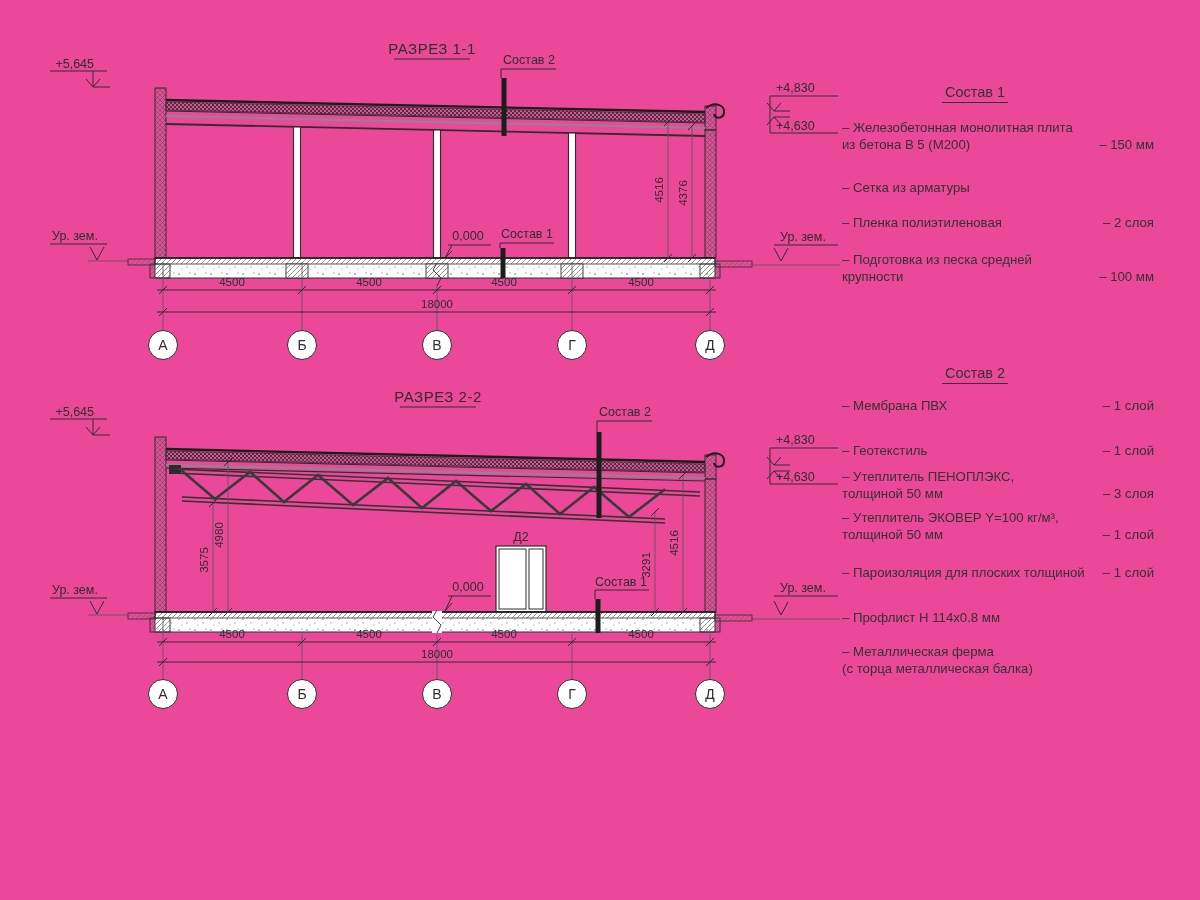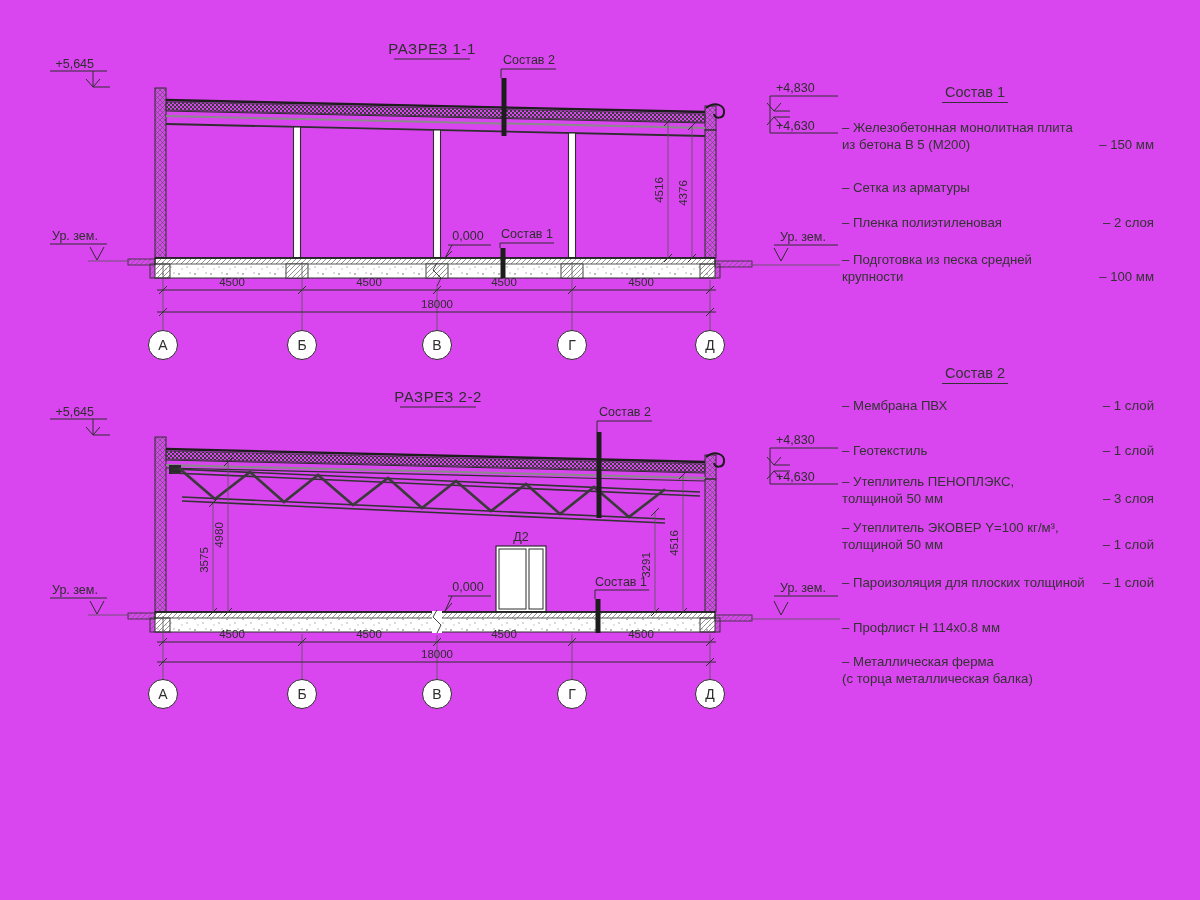--- a/index.html
+++ b/index.html
@@ -1,16 +1,16 @@
 <!DOCTYPE html>
 <html><head>
 <meta charset="utf-8">
 <style>
   html,body{margin:0;padding:0;background:#fff;}
-  .sheet{position:relative;width:1200px;height:900px;background:#d946ef;overflow:hidden;
+  .sheet{position:relative;width:1200px;height:900px;background:#ec4899;overflow:hidden;
          font-family:"Liberation Sans",sans-serif;color:#2e2e2e;}
   svg{position:absolute;left:0;overflow:visible;}
   #svg-s1{top:40px;}
   #svg-s2{top:385px;}
   svg text{fill:#2e2e2e;font-family:"Liberation Sans",sans-serif;}
   .t-title{font-size:15px;letter-spacing:.5px;}
   .t-label{font-size:12.5px;}
   .t-dim{font-size:11.5px;}
   .t-axis{font-size:14px;}
   .legend{position:absolute;left:842px;width:312px;font-size:13.2px;line-height:17px;color:#333;}
@@ -20,22 +20,22 @@
                 border-bottom:1px solid #333;font-size:14.5px;margin-bottom:16px;}
   .legend-item{display:flex;justify-content:space-between;align-items:flex-end;}
   .legend-item .t{white-space:pre-line;max-width:245px;}
   .legend-item .v{white-space:nowrap;}
   #legend1 .legend-item:nth-of-type(2){margin-bottom:26px;}
   #legend1 .legend-item:nth-of-type(3){margin-bottom:18px;}
   #legend1 .legend-item:nth-of-type(4){margin-bottom:20px;}
   #legend1 .legend-item:nth-of-type(5){margin-bottom:10px;}
   #legend2 .legend-title{margin-bottom:13px;}
   #legend2 .legend-item:nth-of-type(2){margin-bottom:28px;}
-  #legend2 .legend-item:nth-of-type(3){margin-bottom:14px;}
-  #legend2 .legend-item:nth-of-type(4){margin-bottom:12px;}
+  #legend2 .legend-item:nth-of-type(3){margin-bottom:9px;}
+  #legend2 .legend-item:nth-of-type(4){margin-bottom:7px;}
   #legend2 .legend-item:nth-of-type(5){margin-bottom:21px;}
   #legend2 .legend-item:nth-of-type(6){margin-bottom:16px;}
   #legend2 .legend-item:nth-of-type(7){margin-bottom:17px;margin-top:28px;}
   .ln{stroke:#2e2e2e;stroke-width:1;fill:none;}
   .thin{stroke:#555;stroke-width:.8;fill:none;}
   .thick{stroke:#1d1d1d;stroke-width:5;fill:none;}
   .truss{stroke:#3a3a3a;stroke-width:2.6;fill:none;stroke-linecap:square;}
   .chord{stroke:#333;stroke-width:1.6;fill:none;}
 </style>
 </head>

